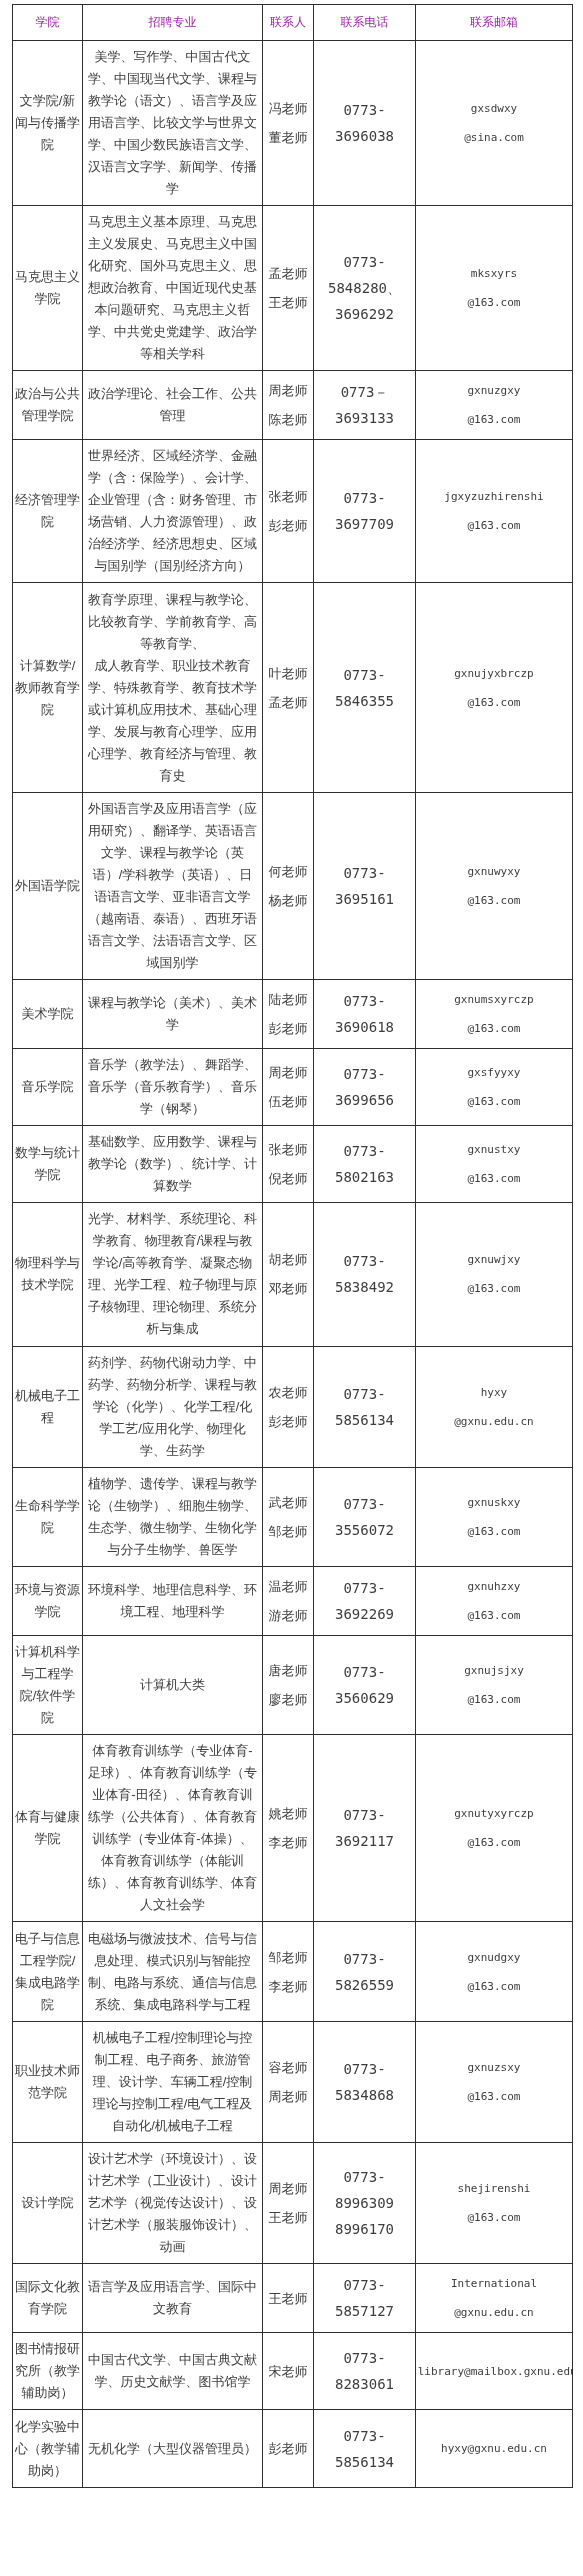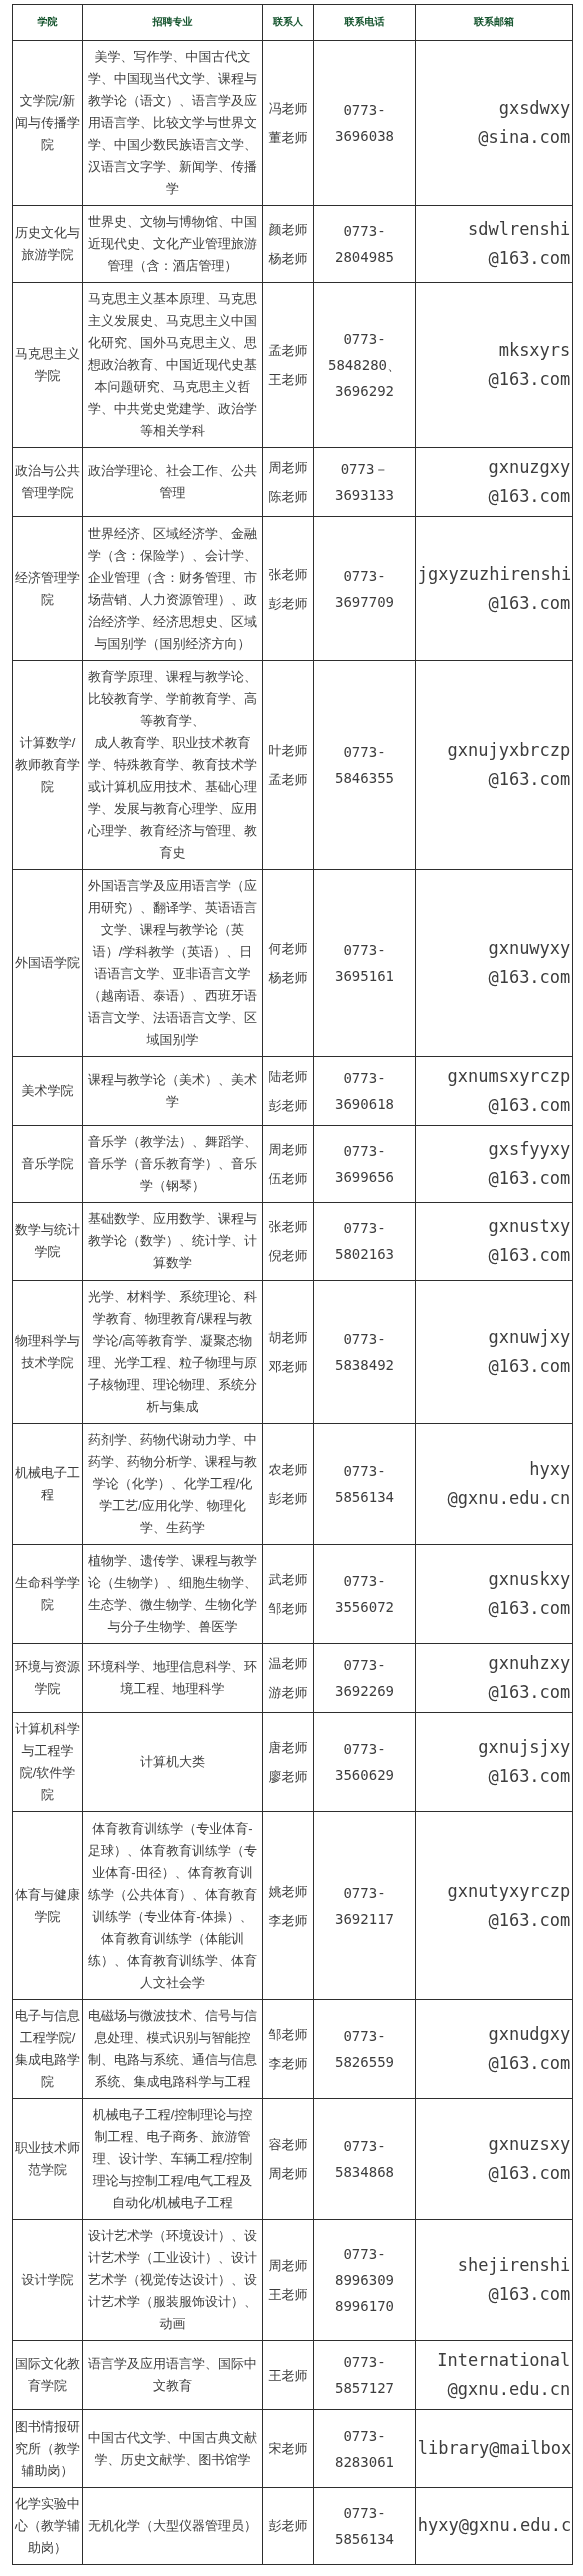--- a/index.html
+++ b/index.html
@@ -21,25 +21,25 @@
     color: #3d3d3d;
     border: 1.7px solid #2e2e2e;
   }
   th, td {
     border: 0.9px solid #2e2e2e;
     vertical-align: middle;
     text-align: center;
     overflow: hidden;
   }
   th {
-    font-size: 10px;
-    font-weight: bold;
+    font-size: 12px;
+    font-weight: normal;
     height: 31px;
     padding: 1.7px;
-    color: #14532d;
+    color: #a21caf;
   }
   td {
     font-size: 13px;
     line-height: 22px;
     padding: 5.1px 1.7px;
     white-space: pre-line;
   }
   td.college {
     word-break: break-all;
     padding: 5.1px 0.9px;
@@ -52,23 +52,22 @@
   td.contact {
     line-height: 29px;
   }
   td.phone {
     font-family: "DejaVu Sans Mono", "Liberation Mono", monospace;
     font-size: 14px;
     line-height: 26px;
   }
   td.email {
     font-family: "DejaVu Sans Mono", "Liberation Mono", monospace;
-    font-size: 17px;
+    font-size: 11px;
     line-height: 29px;
-    text-align: right;
   }
 </style>
 </head>
 <body>
 
 <div class="page">
   <table class="recruit">
     <colgroup>
       <col style="width:70px">
       <col style="width:180px">
@@ -89,29 +88,20 @@
         <tr>
     <td class="college">文学院/新闻与传播学院</td>
     <td class="majors">美学、写作学、中国古代文学、中国现当代文学、课程与教学论（语文）、语言学及应用语言学、比较文学与世界文学、中国少数民族语言文学、汉语言文字学、新闻学、传播学</td>
     <td class="contact">冯老师
 董老师</td>
     <td class="phone">0773-3696038</td>
     <td class="email">gxsdwxy
 @sina.com</td>
   </tr>
         <tr>
-    <td class="college">历史文化与旅游学院</td>
-    <td class="majors">世界史、文物与博物馆、中国近现代史、文化产业管理旅游管理（含：酒店管理）</td>
-    <td class="contact">颜老师
-杨老师</td>
-    <td class="phone">0773-2804985</td>
-    <td class="email">sdwlrenshi
-@163.com</td>
-  </tr>
-        <tr>
     <td class="college">马克思主义学院</td>
     <td class="majors">马克思主义基本原理、马克思主义发展史、马克思主义中国化研究、国外马克思主义、思想政治教育、中国近现代史基本问题研究、马克思主义哲学、中共党史党建学、政治学等相关学科</td>
     <td class="contact">孟老师
 王老师</td>
     <td class="phone">0773-5848280、
 3696292</td>
     <td class="email">mksxyrs
 @163.com</td>
   </tr>
         <tr>

